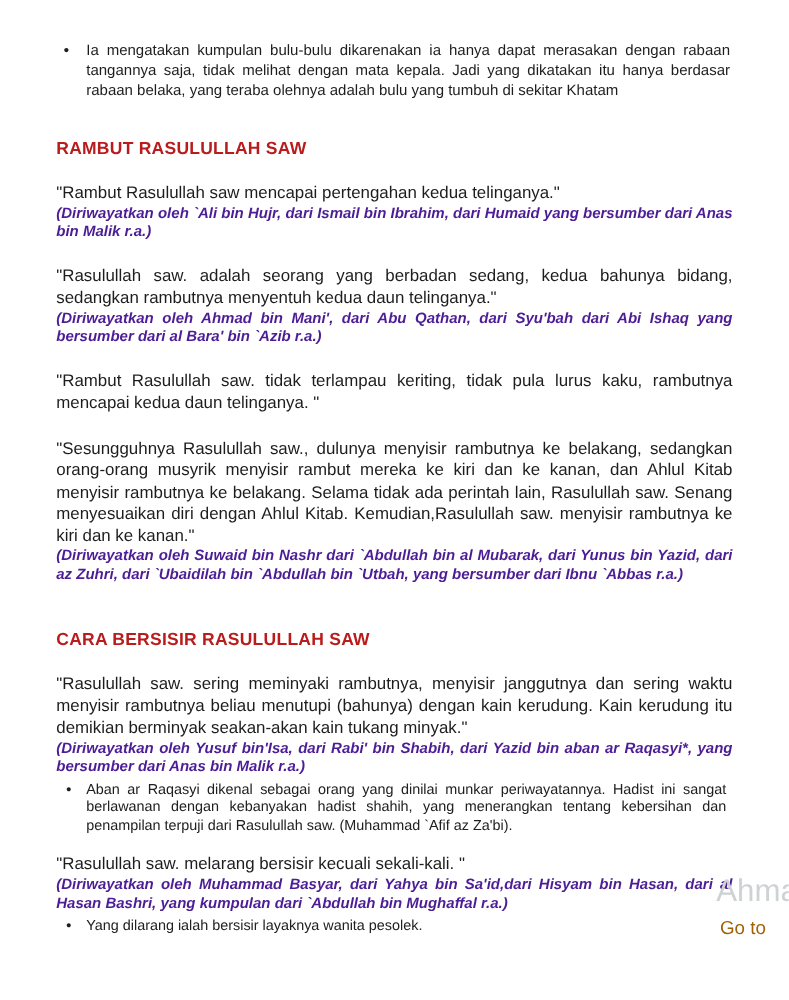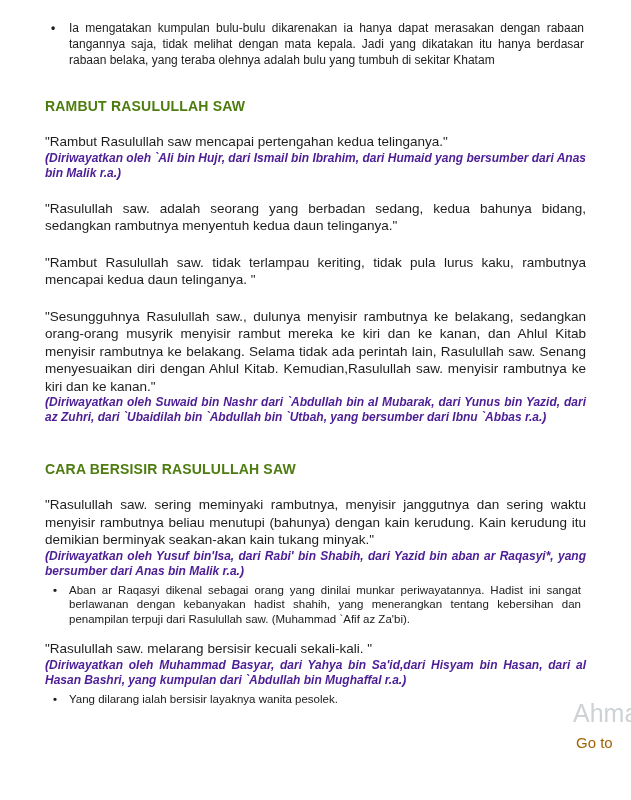--- a/index.html
+++ b/index.html
@@ -8,21 +8,21 @@
     width: 631px;
     height: 800px;
     position: relative;
     overflow: hidden;
     font-family: "Liberation Sans", sans-serif;
     color: #1d1d1d;
   }
   .page {
     width: 631px;
     height: 800px;
-    padding: 20px 45px 0 45px;
+    padding: 32px 45px 0 45px;
     position: relative;
   }
   
   .note-row {
     display: flex;
     align-items: flex-start;
   }
   .bullet {
     flex: 0 0 auto;
     width: 18px;
@@ -35,21 +35,21 @@
     font-size: 12px;
     line-height: 16px;
     text-align: justify;
     width: 515px;
   }
   
   .heading {
     font-size: 14px;
     font-weight: bold;
     letter-spacing: 0.2px;
-    color: #4d7c0f;
+    color: #b91c1c;
   }
   .heading-1 { margin-top: 30px; }
   .heading-2 { margin-top: 36px; }
   
   .entry { margin-top: 19px; }
   .entry-tight { margin-top: 14px; }
   .quote {
     font-size: 13.5px;
     line-height: 17.5px;
     text-align: justify;
@@ -106,20 +106,21 @@
 
   <h2 class="heading heading-1">RAMBUT RASULULLAH SAW</h2>
 
   <div class="entry">
     <p class="quote">"Rambut Rasulullah saw mencapai pertengahan kedua telinganya."</p>
     <p class="attr">(Diriwayatkan oleh `Ali bin Hujr, dari Ismail bin Ibrahim, dari Humaid yang bersumber dari Anas bin Malik r.a.)</p>
   </div>
 
   <div class="entry">
     <p class="quote">"Rasulullah saw. adalah seorang yang berbadan sedang, kedua bahunya bidang, sedangkan rambutnya menyentuh kedua daun telinganya."</p>
+    <p class="attr">(Diriwayatkan oleh Ahmad bin Mani', dari Abu Qathan, dari Syu'bah dari Abi Ishaq yang bersumber dari al Bara' bin `Azib r.a.)</p>
   </div>
 
   <div class="entry">
     <p class="quote">"Rambut Rasulullah saw. tidak terlampau keriting, tidak pula lurus kaku, rambutnya mencapai kedua daun telinganya. "</p>
   </div>
 
   <div class="entry">
     <p class="quote">"Sesungguhnya Rasulullah saw., dulunya menyisir rambutnya ke belakang, sedangkan orang-orang musyrik menyisir rambut mereka ke kiri dan ke kanan, dan Ahlul Kitab menyisir rambutnya ke belakang. Selama tidak ada perintah lain, Rasulullah saw. Senang menyesuaikan diri dengan Ahlul Kitab. Kemudian,Rasulullah saw. menyisir rambutnya ke kiri dan ke kanan."</p>
     <p class="attr">(Diriwayatkan oleh Suwaid bin Nashr dari `Abdullah bin al Mubarak, dari Yunus bin Yazid, dari az Zuhri, dari `Ubaidilah bin `Abdullah bin `Utbah, yang bersumber dari Ibnu `Abbas r.a.)</p>
   </div>

